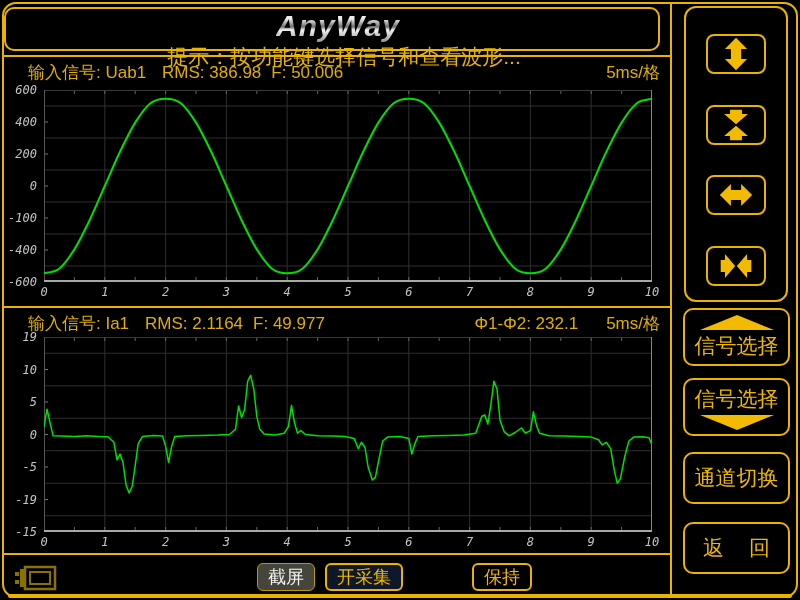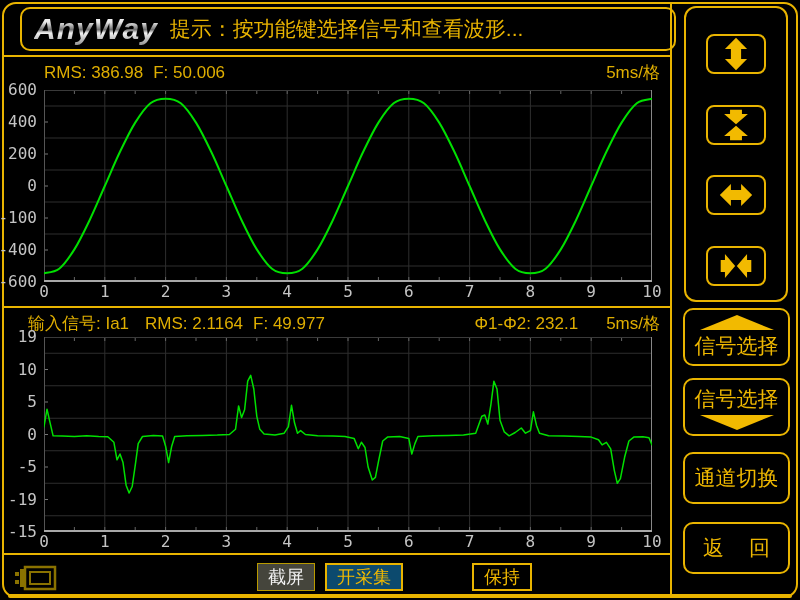--- a/index.html
+++ b/index.html
@@ -6,22 +6,22 @@
   #screen{position:relative;width:800px;height:600px;background:#000;overflow:hidden;
           font-family:"Liberation Sans",sans-serif;}
   
   #outer-border{position:absolute;left:2px;top:2px;width:792px;height:592px;
     border:2px solid #e9b400;border-radius:14px;pointer-events:none;}
   #bottom-band{position:absolute;left:8px;right:8px;bottom:2px;height:4px;background:#e9b400;border-radius:2px;}
   #v-divider{position:absolute;left:670px;top:4px;bottom:6px;width:2px;background:#e9b400;}
   .hline{position:absolute;left:4px;width:666px;height:2px;background:#e9b400;}
   #hline-title{top:55px}#hline-mid{top:306px}#hline-status{top:553px}
   
-  #title-box{position:absolute;left:20px;top:7px;width:656px;height:44px;border:2px solid #e9b400;
-    border-radius:10px;display:flex;align-items:center;padding:0 0 0 12px;box-sizing:border-box;}
+  #title-box{position:absolute;left:4px;top:7px;width:656px;height:44px;border:2px solid #e9b400;
+    border-radius:10px;display:flex;align-items:center;padding:0 0 0 12px;box-sizing:border-box;flex-direction:column;}
   #logo{font-style:italic;font-weight:700;font-size:30px;letter-spacing:1px;
     background:linear-gradient(180deg,#ffffff 0%,#e8e8e8 30%,#6f6f6f 52%,#f2f2f2 62%,#8a8a8a 100%);
     -webkit-background-clip:text;background-clip:text;color:transparent;}
   #hint{margin-left:12px;font-size:21px;color:#e9b400;white-space:nowrap;}
   
   .chart-header{position:absolute;left:28px;width:632px;display:flex;align-items:center;
     font-size:17px;color:#dfae00;white-space:nowrap;}
   #header1{top:61px;}
   #header2{top:312px;}
   .chart-header .rms{margin-left:16px;}
@@ -33,63 +33,64 @@
   .plot{position:absolute;left:44px;background:#000;}
   #plot1{top:90px;width:608px;height:192px;}
   #plot2{top:337px;width:608px;height:195px;}
   .ylabels{position:absolute;left:0;width:40px;}
   #ylabels1{top:90px;height:192px;}
   #ylabels2{top:337px;height:195px;}
   .xlabels{position:absolute;left:44px;width:608px;height:14px;}
   #xlabels1{top:285px;}
   #xlabels2{top:535px;}
   .ticklab{position:absolute;font-family:"DejaVu Sans Mono","Liberation Mono",monospace;
-    font-size:16px;color:#c4c4c4;line-height:14px;}
+    font-size:12px;color:#c4c4c4;line-height:14px;font-style:italic;}
   .ylab{right:3px;text-align:right;}
   .xlab{width:26px;text-align:center;}
   
   #zoom-box{position:absolute;left:684px;top:6px;width:104px;height:296px;
     border:2px solid #e9b400;border-radius:12px;box-sizing:border-box;}
   .zoom-btn{position:absolute;left:20px;width:60px;height:40px;border:2px solid #e9b400;
     border-radius:8px;background:#000;display:flex;align-items:center;justify-content:center;
     box-sizing:border-box;cursor:pointer;}
   .zoom-btn svg{display:block;}
   .side-btn{position:absolute;left:683px;width:107px;border:2px solid #e9b400;border-radius:10px;
     background:#000;color:#efb800;font-size:21px;display:flex;flex-direction:column;
     align-items:center;justify-content:center;box-sizing:border-box;cursor:pointer;white-space:nowrap;}
   .tri-up{width:0;height:0;border-left:37px solid transparent;border-right:37px solid transparent;
     border-bottom:15px solid #f2ba00;margin-bottom:2px;}
   .tri-down{width:0;height:0;border-left:37px solid transparent;border-right:37px solid transparent;
     border-top:15px solid #f2ba00;margin-top:2px;}
   #btn-back{flex-direction:row;justify-content:space-between;padding:0 18px;}
   
   .status-btn{position:absolute;top:563px;height:28px;display:flex;align-items:center;justify-content:center;
-    font-size:18px;border-radius:0;box-sizing:border-box;cursor:pointer;padding:0 10px;white-space:nowrap;}
+    font-size:18px;border-radius:6px;box-sizing:border-box;cursor:pointer;padding:0 10px;white-space:nowrap;}
   #btn-screenshot{left:257px;min-width:57px;background:#45453c;border:1px solid #b89a00;color:#f2f2f2;}
-  #btn-acquire{left:325px;min-width:69px;background:#0c4a6e;border:2px solid #e9b400;color:#efb800;}
+  #btn-acquire{left:325px;min-width:69px;background:#0f172a;border:2px solid #e9b400;color:#efb800;}
   #btn-hold{left:472px;min-width:58px;background:#000;border:2px solid #e9b400;color:#efb800;}
   #battery{position:absolute;left:13px;top:564px;}
 </style>
 </head>
 <body>
 
 <div id="screen">
   <div id="outer-border"></div>
   <div id="bottom-band"></div>
   <div id="v-divider"></div>
   <div class="hline" id="hline-title"></div>
   <div class="hline" id="hline-mid"></div>
   <div class="hline" id="hline-status"></div>
 
   <div id="title-box">
     <span id="logo">AnyWay</span>
     <span id="hint">提示：按功能键选择信号和查看波形...</span>
   </div>
 
   <div class="chart-header" id="header1">
+    <span>输入信号: Uab1</span>
     <span class="rms">RMS: 386.98</span>
     <span class="freq">F: 50.006</span>
     <span class="tb">5ms/格</span>
   </div>
 
   <div class="chart-header" id="header2">
     <span>输入信号: Ia1</span>
     <span class="rms">RMS: 2.1164</span>
     <span class="freq">F: 49.977</span>
     <span class="phase">Φ1-Φ2: 232.1</span>

